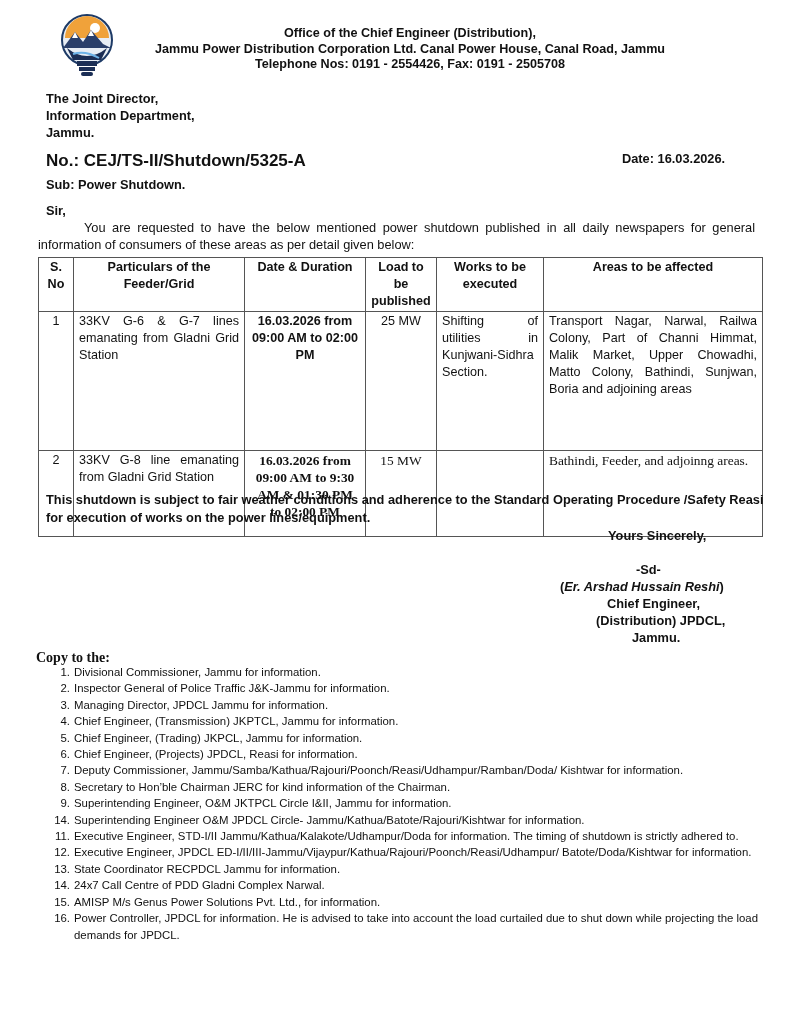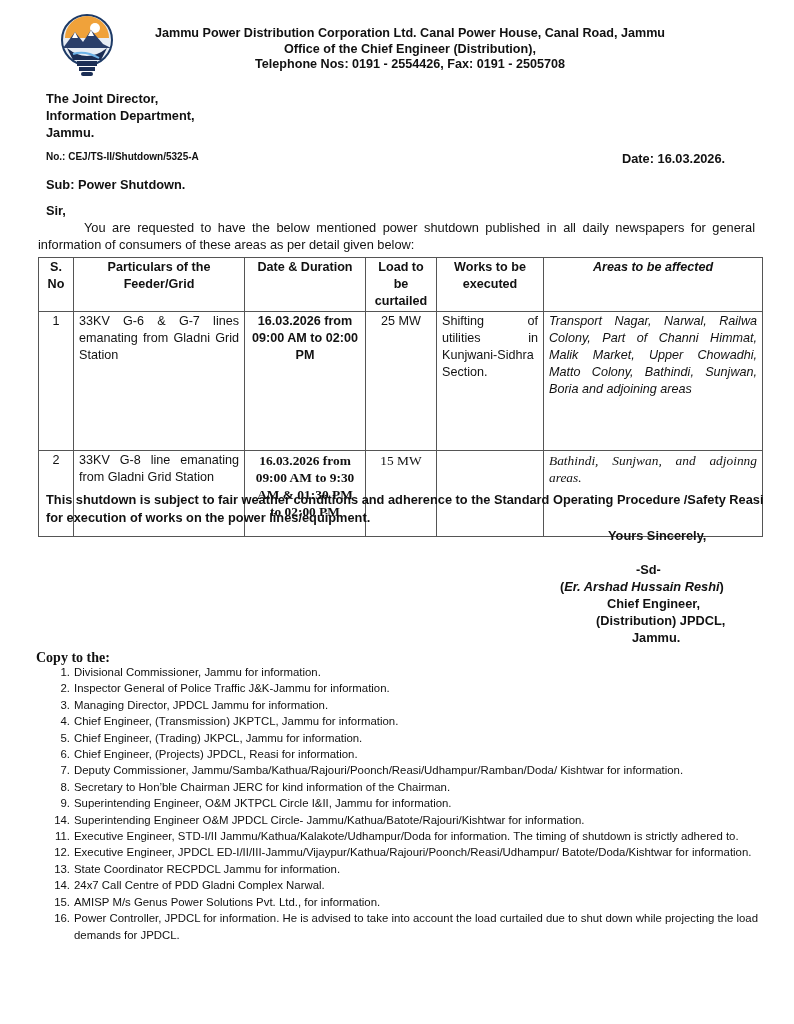--- a/index.html
+++ b/index.html
@@ -5,37 +5,37 @@
   html, body { margin: 0; padding: 0; background: #ffffff; }
   body { width: 794px; height: 1024px; position: relative; overflow: hidden;
          font-family: "Liberation Sans", "DejaVu Sans", sans-serif; color: #111; }
   .page { position: absolute; left: 0; top: 0; width: 794px; height: 1024px; }
 
   .logo { position: absolute; left: 57px; top: 14px; width: 60px; height: 64px; }
   .letterhead { position: absolute; left: 130px; top: 26px; width: 560px; text-align: center;
                 font-size: 12.6px; line-height: 15.5px; font-weight: bold; }
 
   .addr { position: absolute; left: 46px; top: 90px; font-size: 12.8px; font-weight: bold; line-height: 17px; }
-  .refno { position: absolute; left: 46px; top: 151px; font-size: 10px; font-weight: bold; }
+  .refno { position: absolute; left: 46px; top: 151px; font-size: 17px; font-weight: bold; }
   .date { position: absolute; left: 622px; top: 151px; font-size: 12.8px; font-weight: bold; }
   .subject { position: absolute; left: 46px; top: 177px; font-size: 12.8px; font-weight: bold; }
   .salutation { position: absolute; left: 46px; top: 203px; font-size: 12.8px; font-weight: bold; }
   .para { position: absolute; left: 38px; top: 219px; width: 717px; font-size: 12.8px; line-height: 17px;
           text-align: justify; text-indent: 46px; }
 
   table.shut { position: absolute; left: 38px; top: 257px; width: 725px; border-collapse: collapse;
                font-size: 12.6px; line-height: 17px; }
   table.shut th, table.shut td { border: 1px solid #555; vertical-align: top; padding: 1px 5px; }
   table.shut th { font-weight: bold; text-align: center; }
   .c-sno { width: 24px; text-align: center; }
   .c-feed { width: 160px; text-align: justify; }
   .c-date { width: 110px; text-align: center; font-weight: bold; }
   .c-load { width: 60px; text-align: center; }
   .c-works { width: 96px; text-align: justify; }
-  .c-areas { text-align: justify; font-style: italic; }
+  .c-areas { text-align: justify; }
   .serif { font-family: "Liberation Serif", "DejaVu Serif", serif; font-size: 13.4px; }
 
   .note { position: absolute; left: 46px; top: 491px; width: 718px; font-size: 12.8px; font-weight: bold; line-height: 18px; }
 
   .sign { position: absolute; left: 560px; top: 527px; width: 180px; font-size: 12.8px; font-weight: bold; line-height: 17px; }
   .sign div { white-space: nowrap; }
 
   .copy-title { position: absolute; left: 36px; top: 650px; font-family: "Liberation Serif", "DejaVu Serif", serif;
                 font-size: 14px; font-weight: bold; }
   ol.copy { position: absolute; left: 46px; top: 664px; width: 716px; margin: 0; padding: 0; list-style: none;
@@ -59,22 +59,22 @@
       <path d="M34 16 L37 22 L31 22 Z" fill="#ffffff"></path>
       <path d="M10 34 Q30 50 50 34 L44 46 L16 46 Z" fill="#1b2e55"></path>
       <path d="M16 40 Q28 36 42 44" stroke="#6db3e8" stroke-width="2" fill="none"></path>
       <rect x="20" y="47" width="20" height="5" fill="#1b2e55"></rect>
       <rect x="22" y="53" width="16" height="4" fill="#1b2e55"></rect>
       <rect x="24" y="58" width="12" height="4" rx="2" fill="#1b2e55"></rect>
     </svg>
   </div>
 
   <div class="letterhead">
+    <div>Office of the Chief Engineer (Distribution),</div>
     <div>Jammu Power Distribution Corporation Ltd. Canal Power House, Canal Road, Jammu</div>
-    <div>Office of the Chief Engineer (Distribution),</div>
     <div>Telephone Nos: 0191 - 2554426, Fax: 0191 - 2505708</div>
   </div>
 
   <div class="addr">
     <div>The Joint Director,</div>
     <div>Information Department,</div>
     <div>Jammu.</div>
   </div>
 
   <div class="refno">No.: CEJ/TS-II/Shutdown/5325-A</div>
@@ -82,41 +82,41 @@
   <div class="subject">Sub: Power Shutdown.</div>
   <div class="salutation">Sir,</div>
   <div class="para">You are requested to have the below mentioned power shutdown published in all daily newspapers for general information of consumers of these areas as per detail given below:</div>
 
   <table class="shut">
     <thead>
       <tr>
         <th class="c-sno">S. No</th>
         <th class="c-feed" style="text-align:center">Particulars of the Feeder/Grid</th>
         <th class="c-date">Date &amp; Duration</th>
-        <th class="c-load">Load to be curtailed</th>
+        <th class="c-load">Load to be published</th>
         <th class="c-works" style="text-align:center">Works to be executed</th>
         <th class="c-areas" style="text-align:center">Areas to be affected</th>
       </tr>
     </thead>
     <tbody>
       <tr style="height:139px">
         <td class="c-sno">1</td>
         <td class="c-feed">33KV G-6 &amp; G-7 lines emanating from Gladni Grid Station</td>
         <td class="c-date">16.03.2026 from 09:00 AM to 02:00 PM</td>
         <td class="c-load">25 MW</td>
         <td class="c-works">Shifting of utilities in Kunjwani-Sidhra Section.</td>
         <td class="c-areas">Transport Nagar, Narwal, Railwa Colony, Part of Channi Himmat, Malik Market, Upper Chowadhi, Matto Colony, Bathindi, Sunjwan, Boria and adjoining areas</td>
       </tr>
       <tr style="height:86px">
         <td class="c-sno">2</td>
         <td class="c-feed">33KV G-8 line emanating from Gladni Grid Station</td>
         <td class="c-date serif">16.03.2026 from 09:00 AM to 9:30 AM &amp; 01:30 PM to 02:00 PM</td>
         <td class="c-load serif">15 MW</td>
         <td class="c-works"></td>
-        <td class="c-areas serif">Bathindi, Sunjwan, and adjoinng areas.</td>
+        <td class="c-areas serif">Bathindi, Feeder, and adjoinng areas.</td>
       </tr>
     </tbody>
   </table>
 
   <div class="note">This shutdown is subject to fair weather conditions and adherence to the Standard Operating Procedure /Safety Reasi for execution of works on the power lines/equipment.</div>
 
   <div class="sign">
     <div style="padding-left:48px">Yours Sincerely,</div>
     <div style="height:17px"></div>
     <div style="padding-left:76px">-Sd-</div>

